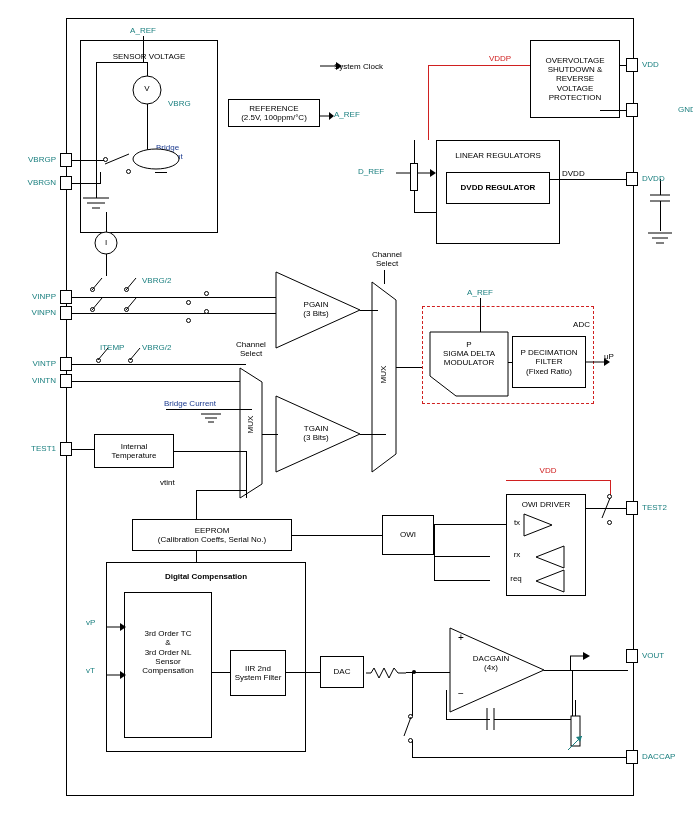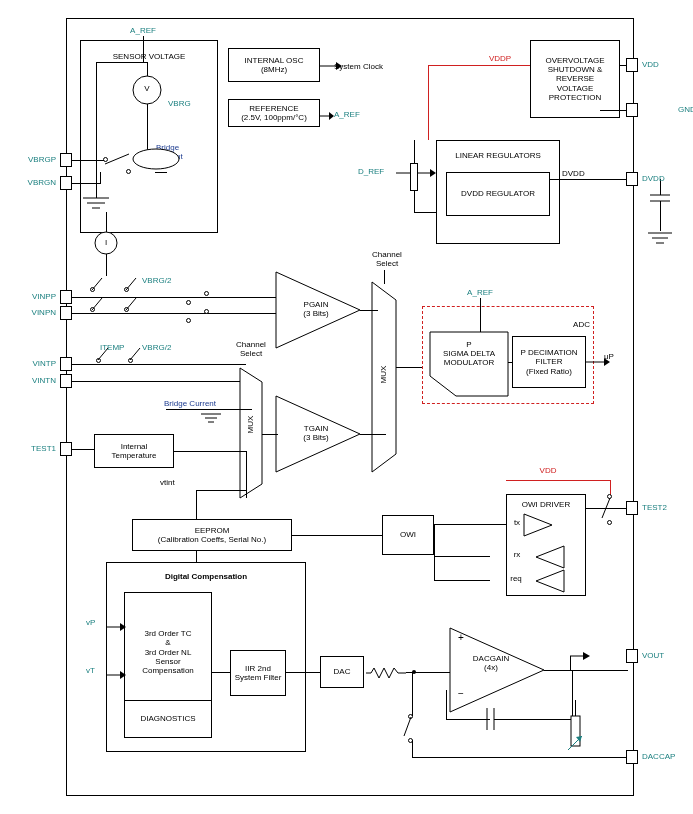--- a/index.html
+++ b/index.html
@@ -63,24 +63,20 @@
   <svg style="left:83px;top:196px;width:28px;height:16px;">
     <line x1="0" y1="2" x2="26" y2="2" stroke="#000" stroke-width="1"></line>
     <line x1="4" y1="7" x2="22" y2="7" stroke="#000" stroke-width="1"></line>
     <line x1="9" y1="12" x2="17" y2="12" stroke="#000" stroke-width="1"></line>
   </svg>
   <div class="line vline" style="left:96px;top:190px;height:8px;"></div>
 
   <div class="lbl teal" style="left:123px;top:26px;width:40px;">A_REF</div>
   <div class="line vline" style="left:143px;top:36px;height:26px;"></div>
 
-  <div class="box ctr" style="left:228px;top:48px;width:92px;height:34px;">
-    <div class="lbl" style="position:static;width:90px;">INTERNAL OSC
-(8MHz)</div>
-  </div>
   <svg style="left:320px;top:60px;width:22px;height:12px;">
     <line x1="0" y1="6" x2="16" y2="6" stroke="#000" stroke-width="1"></line>
     <polygon points="16,2 22,6 16,10" fill="#000"></polygon>
   </svg>
   <div class="lbl" style="left:334px;top:62px;width:60px;text-align:left;">System Clock</div>
 
   <div class="box ctr" style="left:228px;top:99px;width:92px;height:28px;">
     <div class="lbl" style="position:static;width:90px;">REFERENCE
 (2.5V, 100ppm/°C)</div>
   </div>
@@ -100,21 +96,21 @@
 
   <div class="lbl red" style="left:480px;top:54px;width:40px;">VDDP</div>
   <div class="line hline rline" style="left:428px;top:65px;width:102px;"></div>
   <div class="line vline rline" style="left:428px;top:65px;height:75px;"></div>
   <div class="line hline" style="left:620px;top:65px;width:8px;"></div>
   <div class="line hline" style="left:600px;top:110px;width:28px;"></div>
   <div class="line vline" style="left:600px;top:110px;height:0px;"></div>
 
   <div class="box" style="left:436px;top:140px;width:124px;height:104px;"></div>
   <div class="lbl" style="left:438px;top:151px;width:120px;">LINEAR REGULATORS</div>
-  <div class="box ctr" style="left:446px;top:172px;width:104px;height:44px;">
+  <div class="box ctr" style="left:446px;top:172px;width:104px;height:32px;font-weight:bold;">
     <div class="lbl" style="position:static;width:102px;">DVDD REGULATOR</div>
   </div>
   <div class="line hline" style="left:550px;top:179px;width:78px;"></div>
   <div class="lbl" style="left:562px;top:169px;width:40px;text-align:left;">DVDD</div>
 
   <div class="lbl teal" style="left:358px;top:167px;width:40px;text-align:left;">D_REF</div>
   <svg style="left:396px;top:167px;width:40px;height:12px;">
     <line x1="0" y1="6" x2="34" y2="6" stroke="#000" stroke-width="1"></line>
     <polygon points="34,2 40,6 34,10" fill="#000"></polygon>
   </svg>
@@ -298,23 +294,20 @@
   <div class="box" style="left:106px;top:562px;width:200px;height:190px;"></div>
   <div class="lbl" style="left:108px;top:572px;width:196px;font-weight:bold;">Digital Compensation</div>
 
   <div class="box" style="left:124px;top:592px;width:88px;height:146px;"></div>
   <div class="lbl" style="left:124px;top:620px;width:88px;">
     <span>3rd Order TC
 &amp;
 3rd Order NL
 Sensor
 Compensation</span>
-  </div>
-  <div class="box ctr" style="left:124px;top:700px;width:88px;height:38px;">
-    <div class="lbl" style="position:static;width:86px;">DIAGNOSTICS</div>
   </div>
 
   <div class="box ctr" style="left:230px;top:650px;width:56px;height:46px;">
     <div class="lbl" style="position:static;width:54px;">IIR 2nd
 System Filter</div>
   </div>
   <div class="line hline" style="left:212px;top:672px;width:18px;"></div>
 
   <div class="lbl teal" style="left:86px;top:618px;width:22px;text-align:left;">vP</div>
   <div class="lbl teal" style="left:86px;top:666px;width:22px;text-align:left;">vT</div>

